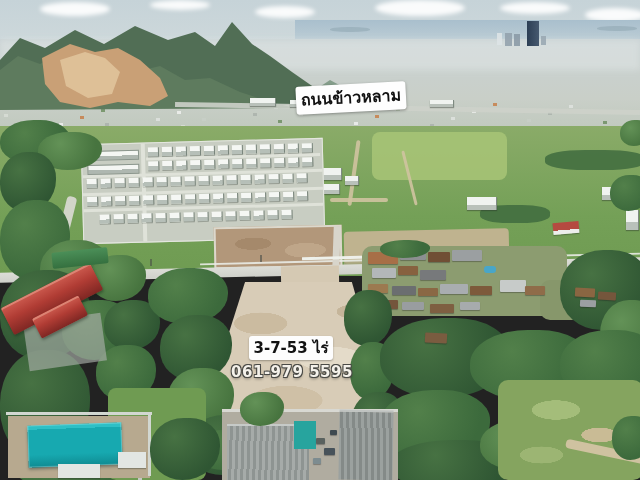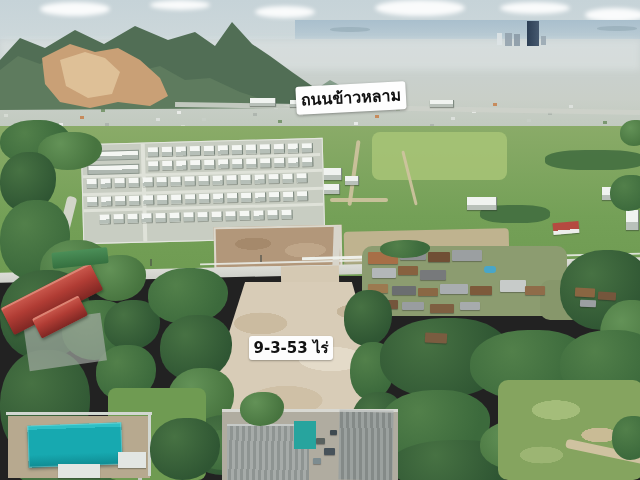--- a/index.html
+++ b/index.html
@@ -451,15 +451,16 @@
 
   <div class="clearing"></div>
   <div class="track"></div>
   <div id="treesFront" style="left:0;top:0;width:640px;height:480px;">
       <div class="tree t0" style="left: 150px; top: 418px; width: 70px; height: 62px;"></div>
       <div class="tree t1" style="left: 612px; top: 416px; width: 40px; height: 44px;"></div>
       <div class="tree t2" style="left: 240px; top: 392px; width: 44px; height: 34px;"></div>
     </div>
 
   <div class="lbl-road">ถนนข้าวหลาม</div>
-  <div class="lbl-area">9-3-53 ไร่</div>
+  <div class="lbl-area">3-7-53 ไร่</div>
+  <div class="lbl-phone">061-979 5595</div>
 
 </div>
 
 </body></html>

